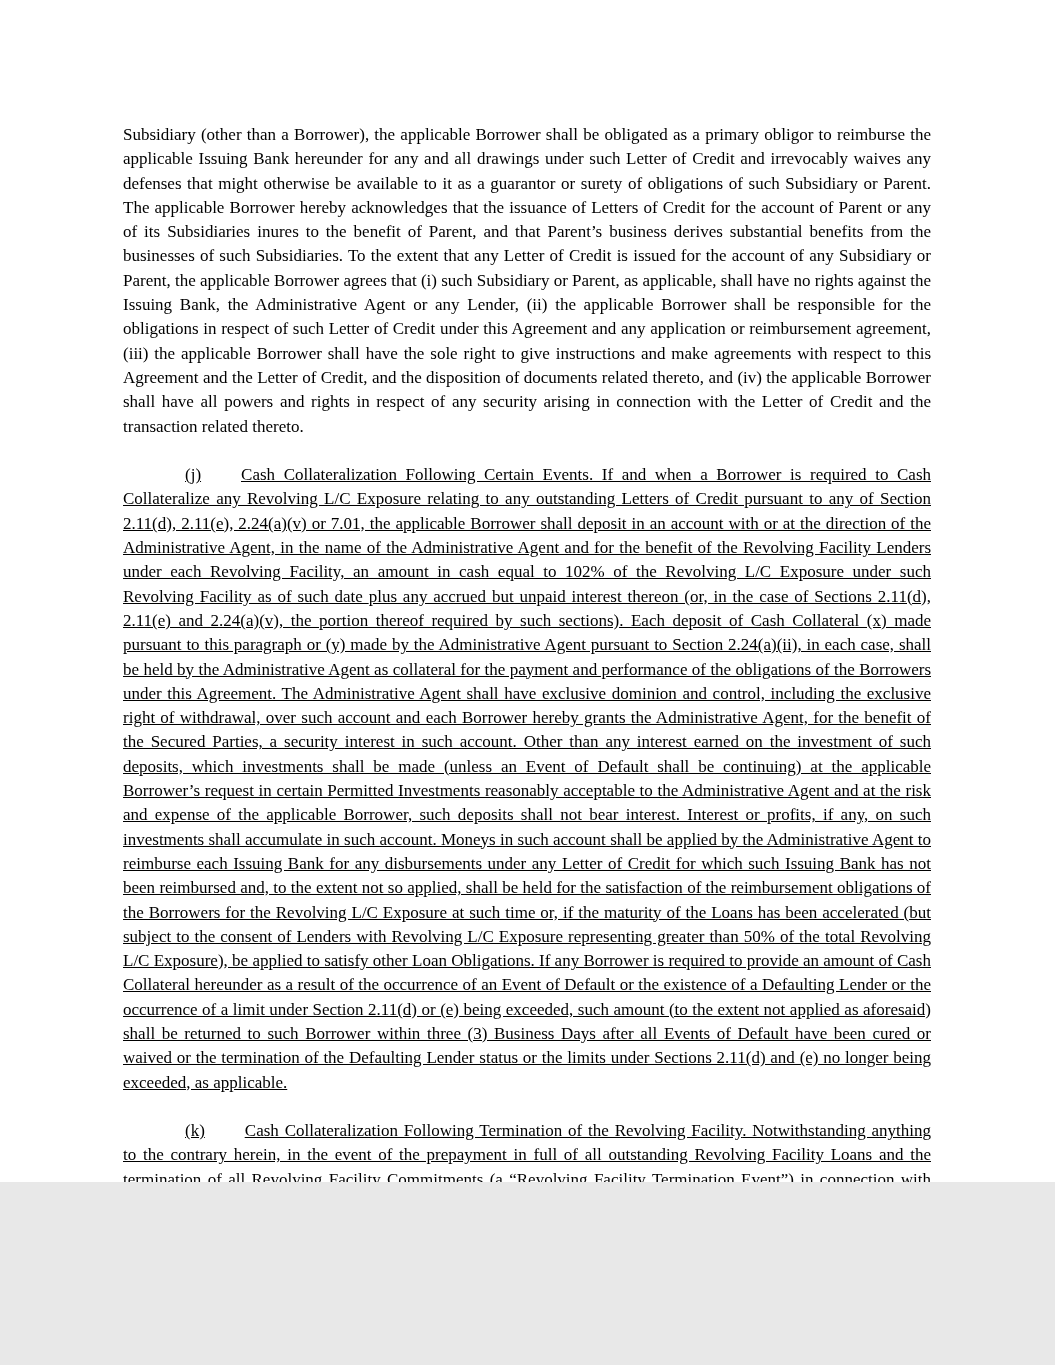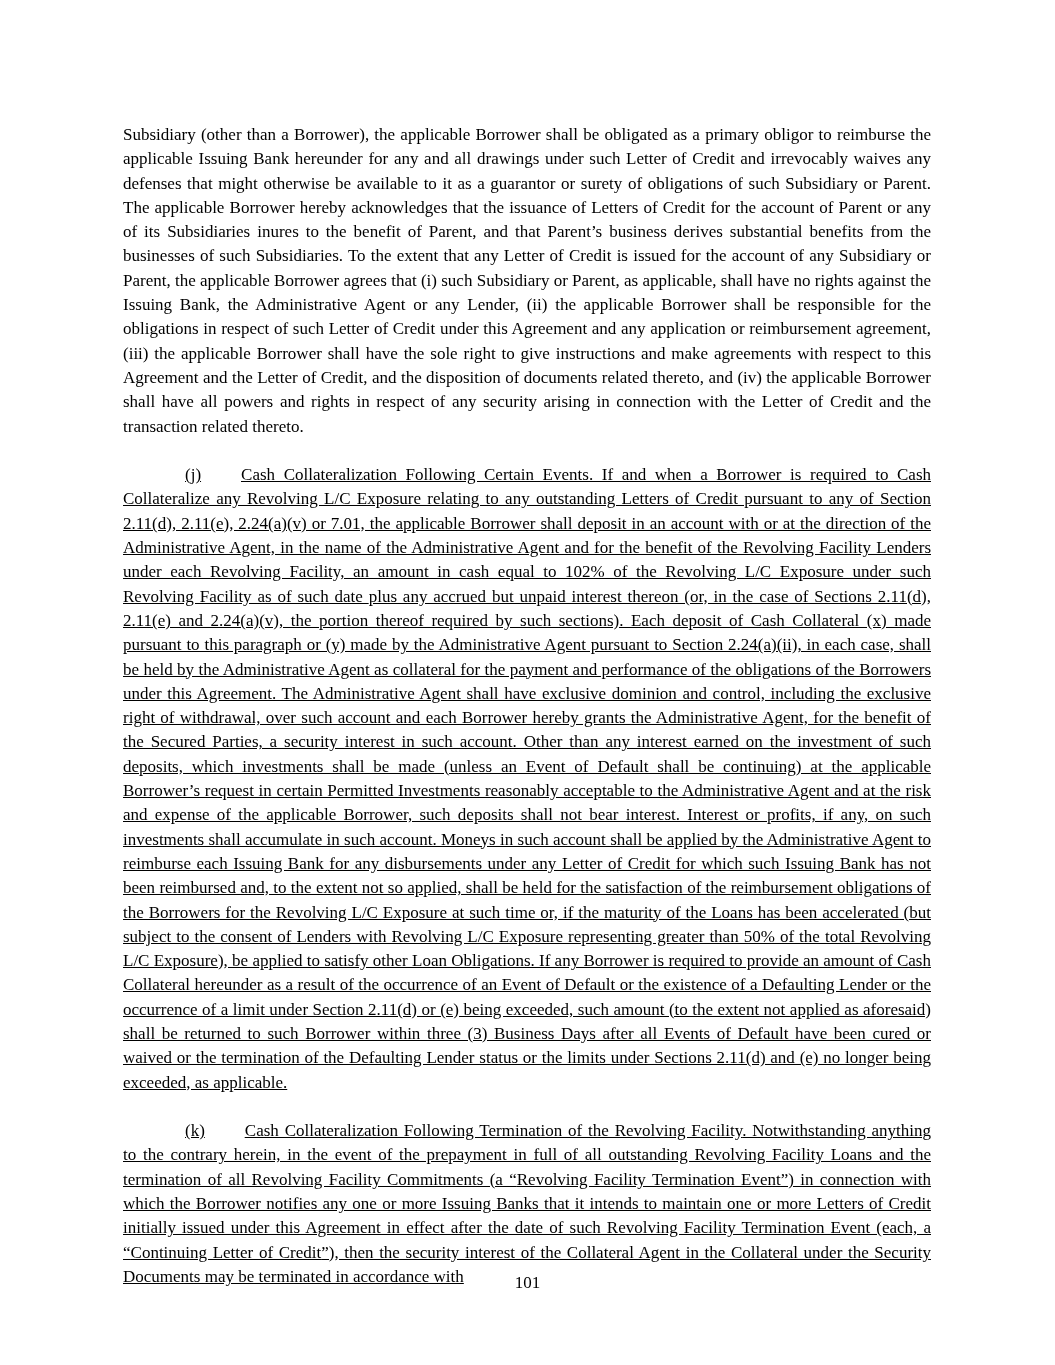--- a/index.html
+++ b/index.html
@@ -1,19 +1,19 @@
 <!DOCTYPE html>
 <html><head>
 <meta charset="utf-8">
 <style>
   * { margin: 0; padding: 0; box-sizing: border-box; }
   html, body { background: #e8e8e8; }
   .page {
     width: 1055px;
-    height: 1365px;
+    height: 1182px;
     margin: 0 auto;
     background: #ffffff;
     position: relative;
     font-family: "Liberation Serif", "DejaVu Serif", serif;
     font-size: 17px;
     line-height: 24.3px;
     color: #000000;
     padding: 123px 124px 0 123px;
     overflow: hidden;
   }
@@ -43,14 +43,13 @@
     text-indent: 0;
   }
 </style>
 </head>
 <body>
 
 <div class="page">
   <p class="para"><span class="run">Subsidiary (other than a Borrower), the applicable Borrower shall be obligated as a primary obligor to reimburse the applicable Issuing Bank hereunder for any and all drawings under such Letter of Credit and irrevocably waives any defenses that might otherwise be available to it as a guarantor or surety of obligations of such Subsidiary or Parent.  The applicable Borrower hereby acknowledges that the issuance of Letters of Credit for the account of Parent or any of its Subsidiaries inures to the benefit of Parent, and that Parent’s business derives substantial benefits from the businesses of such Subsidiaries.  To the extent that any Letter of Credit is issued for the account of any Subsidiary or Parent, the applicable Borrower agrees that (i) such Subsidiary or Parent, as applicable, shall have no rights against the Issuing Bank, the Administrative Agent or any Lender, (ii) the applicable Borrower shall be responsible for the obligations in respect of such Letter of Credit under this Agreement and any application or reimbursement agreement, (iii) the applicable Borrower shall have the sole right to give instructions and make agreements with respect to this Agreement and the Letter of Credit, and the disposition of documents related thereto, and (iv) the applicable Borrower shall have all powers and rights in respect of any security arising in connection with the Letter of Credit and the transaction related thereto.</span></p>
   <p class="para indent"><span class="run">(j)</span><span class="tab"></span><span class="u">Cash Collateralization Following Certain Events</span><span class="run">. If and when a Borrower is required to Cash Collateralize any Revolving L/C Exposure relating to any outstanding Letters of Credit pursuant to any of Section 2.11(d), 2.11(e), 2.24(a)(v) or 7.01, the applicable Borrower shall deposit in an account with or at the direction of the Administrative Agent, in the name of the Administrative Agent and for the benefit of the Revolving Facility Lenders under each Revolving Facility, an amount in cash equal to 102% of the Revolving L/C Exposure under such Revolving Facility as of such date </span><span class="u">plus</span><span class="run"> any accrued but unpaid interest thereon (or, in the case of Sections 2.11(d), 2.11(e) and 2.24(a)(v), the portion thereof required by such sections).  Each deposit of Cash Collateral (x) made pursuant to this paragraph or (y) made by the Administrative Agent pursuant to Section 2.24(a)(ii), in each case, shall be held by the Administrative Agent as collateral for the payment and performance of the obligations of the Borrowers under this Agreement. The Administrative Agent shall have exclusive dominion and control, including the exclusive right of withdrawal, over such account and each Borrower hereby grants the Administrative Agent, for the benefit of the Secured Parties, a security interest in such account. Other than any interest earned on the investment of such deposits, which investments shall be made (unless an Event of Default shall be continuing) at the applicable Borrower’s request in certain Permitted Investments reasonably acceptable to the Administrative Agent and at the risk and expense of the applicable Borrower, such deposits shall not bear interest. Interest or profits, if any, on such investments shall accumulate in such account. Moneys in such account shall be applied by the Administrative Agent to reimburse each Issuing Bank for any disbursements under any Letter of Credit for which such Issuing Bank has not been reimbursed and, to the extent not so applied, shall be held for the satisfaction of the reimbursement obligations of the Borrowers for the Revolving L/C Exposure at such time or, if the maturity of the Loans has been accelerated (but subject to the consent of Lenders with Revolving L/C Exposure representing greater than 50% of the total Revolving L/C Exposure), be applied to satisfy other Loan Obligations. If any Borrower is required to provide an amount of Cash Collateral hereunder as a result of the occurrence of an Event of Default or the existence of a Defaulting Lender or the occurrence of a limit under Section 2.11(d) or (e) being exceeded, such amount (to the extent not applied as aforesaid) shall be returned to such Borrower within three (3) Business Days after all Events of Default have been cured or waived or the termination of the Defaulting Lender status or the limits under Sections 2.11(d) and (e) no longer being exceeded, as applicable.</span></p>
   <p class="para indent"><span class="run">(k)</span><span class="tab"></span><span class="u">Cash Collateralization Following Termination of the Revolving Facility</span><span class="run">. Notwithstanding anything to the contrary herein, in the event of the prepayment in full of all outstanding Revolving Facility Loans and the termination of all Revolving Facility Commitments (a “</span><span class="u">Revolving Facility Termination Event</span><span class="run">”) in connection with which the Borrower notifies any one or more Issuing Banks that it intends to maintain one or more Letters of Credit initially issued under this Agreement in effect after the date of such Revolving Facility Termination Event (each, a “</span><span class="u">Continuing Letter of Credit</span><span class="run">”), then the security interest of the Collateral Agent in the Collateral under the Security Documents may be terminated in accordance with</span></p>
-  <div class="page-number">101</div>
 </div>
 
 </body></html>

